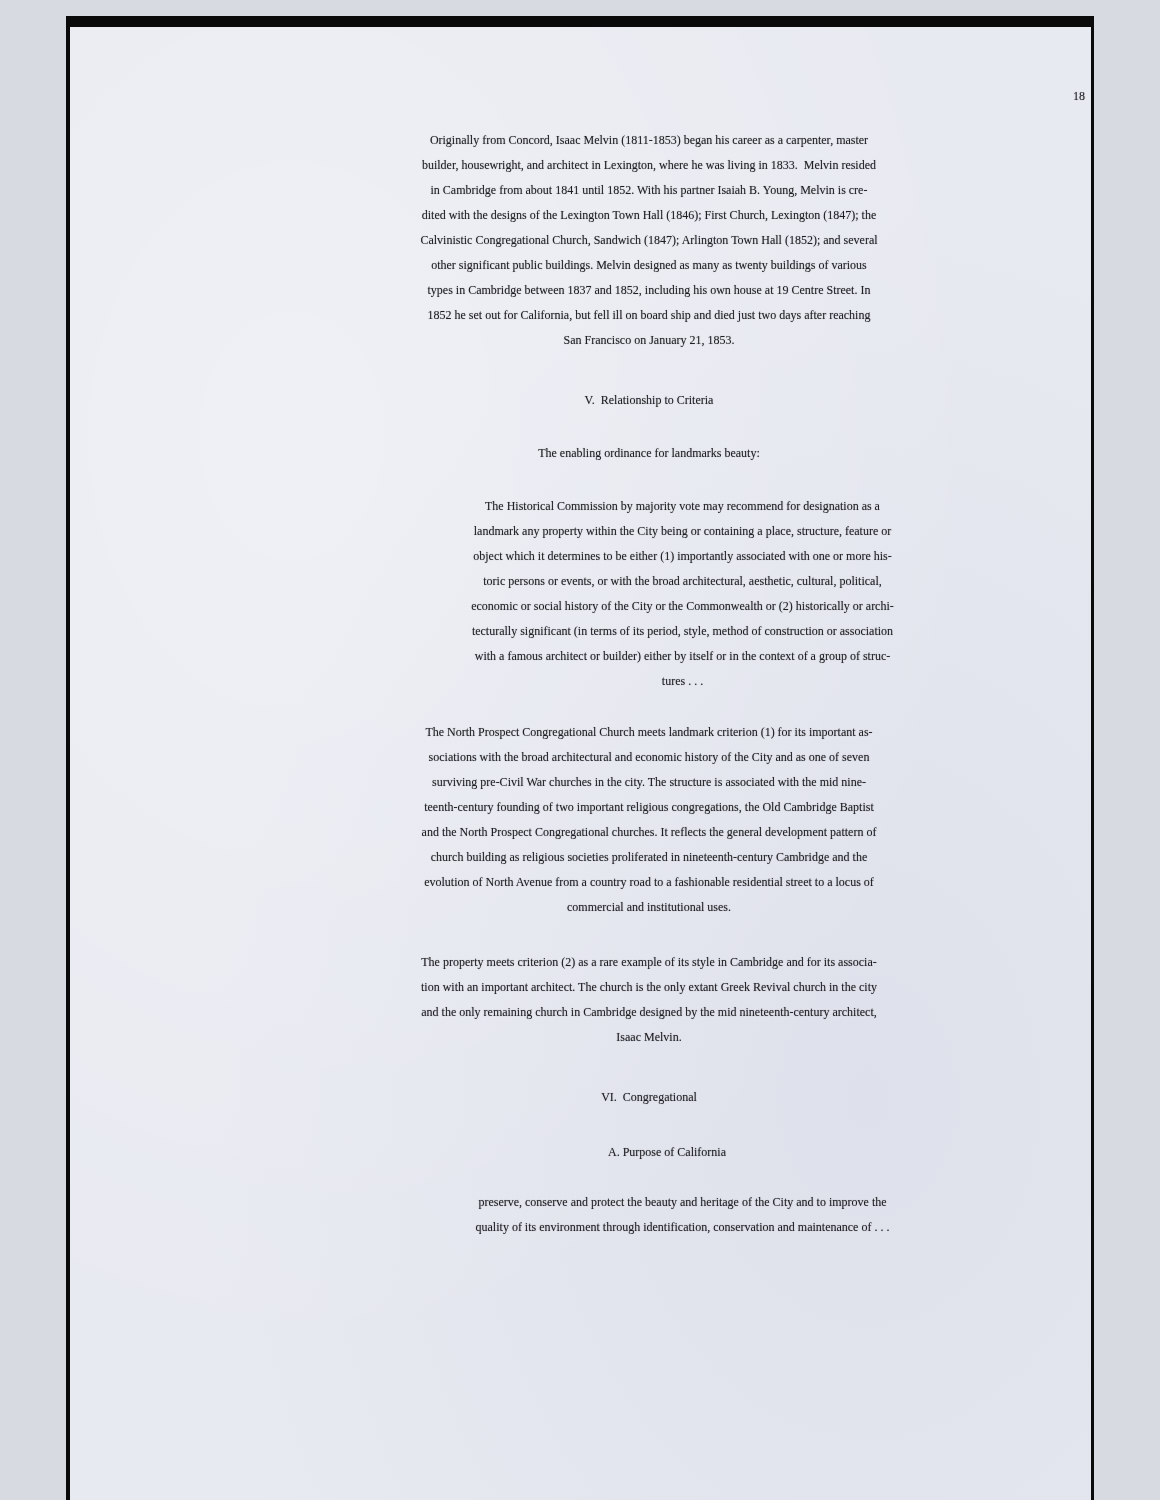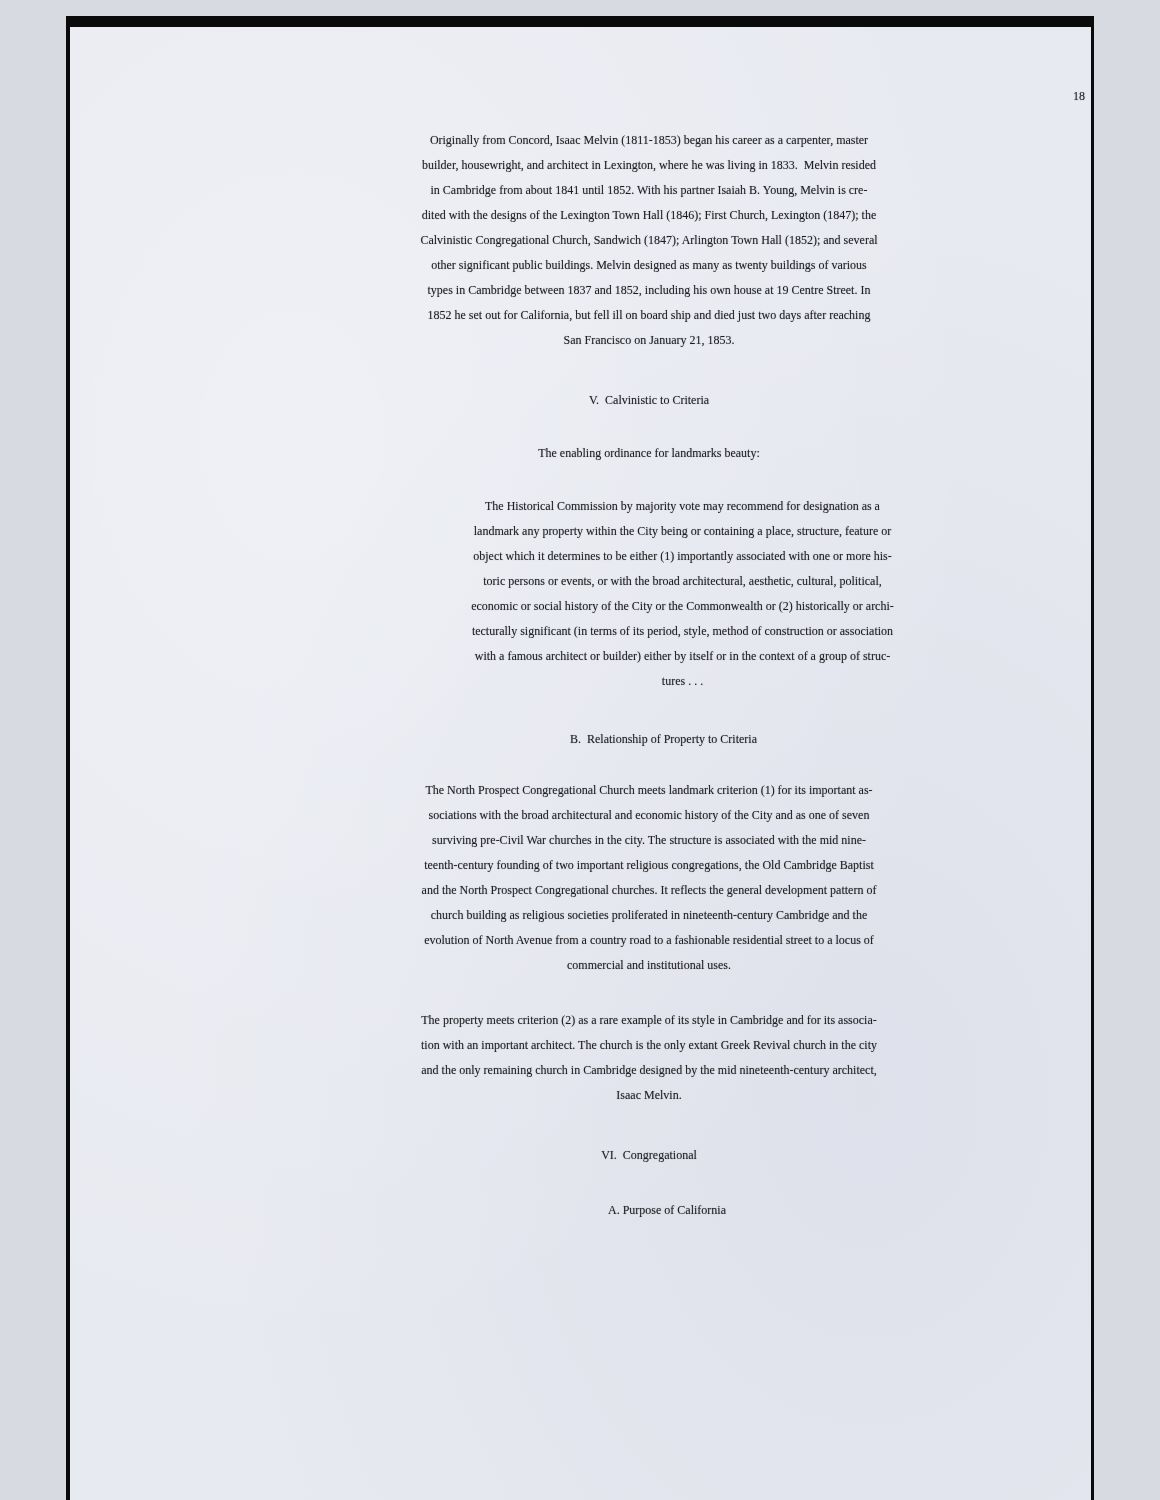--- a/index.html
+++ b/index.html
@@ -72,50 +72,51 @@
     <p class="block">Originally from Concord, Isaac Melvin (1811-1853) began his career as a carpenter, master
 builder, housewright, and architect in Lexington, where he was living in 1833.  Melvin resided
 in Cambridge from about 1841 until 1852. With his partner Isaiah B. Young, Melvin is cre-
 dited with the designs of the Lexington Town Hall (1846); First Church, Lexington (1847); the
 Calvinistic Congregational Church, Sandwich (1847); Arlington Town Hall (1852); and several
 other significant public buildings. Melvin designed as many as twenty buildings of various
 types in Cambridge between 1837 and 1852, including his own house at 19 Centre Street. In
 1852 he set out for California, but fell ill on board ship and died just two days after reaching
 San Francisco on January 21, 1853.</p>
 
-    <p class="block h-v">V.  Calvinistic to Criteria</p>
+    <p class="block h-v">V.  Relationship to Criteria</p>
 
 
     <p class="block intro1">The enabling ordinance for landmarks beauty:</p>
 
     <p class="block quote q1">The Historical Commission by majority vote may recommend for designation as a
 landmark any property within the City being or containing a place, structure, feature or
 object which it determines to be either (1) importantly associated with one or more his-
 toric persons or events, or with the broad architectural, aesthetic, cultural, political,
 economic or social history of the City or the Commonwealth or (2) historically or archi-
 tecturally significant (in terms of its period, style, method of construction or association
 with a famous architect or builder) either by itself or in the context of a group of struc-
 tures . . .</p>
 
-    <p class="block h-vb">B.  Relationship of Property to Criteria</p>
 
     <p class="block p2">The North Prospect Congregational Church meets landmark criterion (1) for its important as-
 sociations with the broad architectural and economic history of the City and as one of seven
 surviving pre-Civil War churches in the city. The structure is associated with the mid nine-
 teenth-century founding of two important religious congregations, the Old Cambridge Baptist
 and the North Prospect Congregational churches. It reflects the general development pattern of
 church building as religious societies proliferated in nineteenth-century Cambridge and the
 evolution of North Avenue from a country road to a fashionable residential street to a locus of
 commercial and institutional uses.</p>
 
     <p class="block p3">The property meets criterion (2) as a rare example of its style in Cambridge and for its associa-
 tion with an important architect. The church is the only extant Greek Revival church in the city
 and the only remaining church in Cambridge designed by the mid nineteenth-century architect,
 Isaac Melvin.</p>
 
     <p class="block h-vi">VI.  Congregational</p>
 
     <p class="block h-via">A. Purpose of California</p>
 
 
+    <p class="block quote q2">preserve, conserve and protect the beauty and heritage of the City and to improve the
+quality of its environment through identification, conservation and maintenance of . . .</p>
 
   </div>
 </div>
 
 </body></html>

